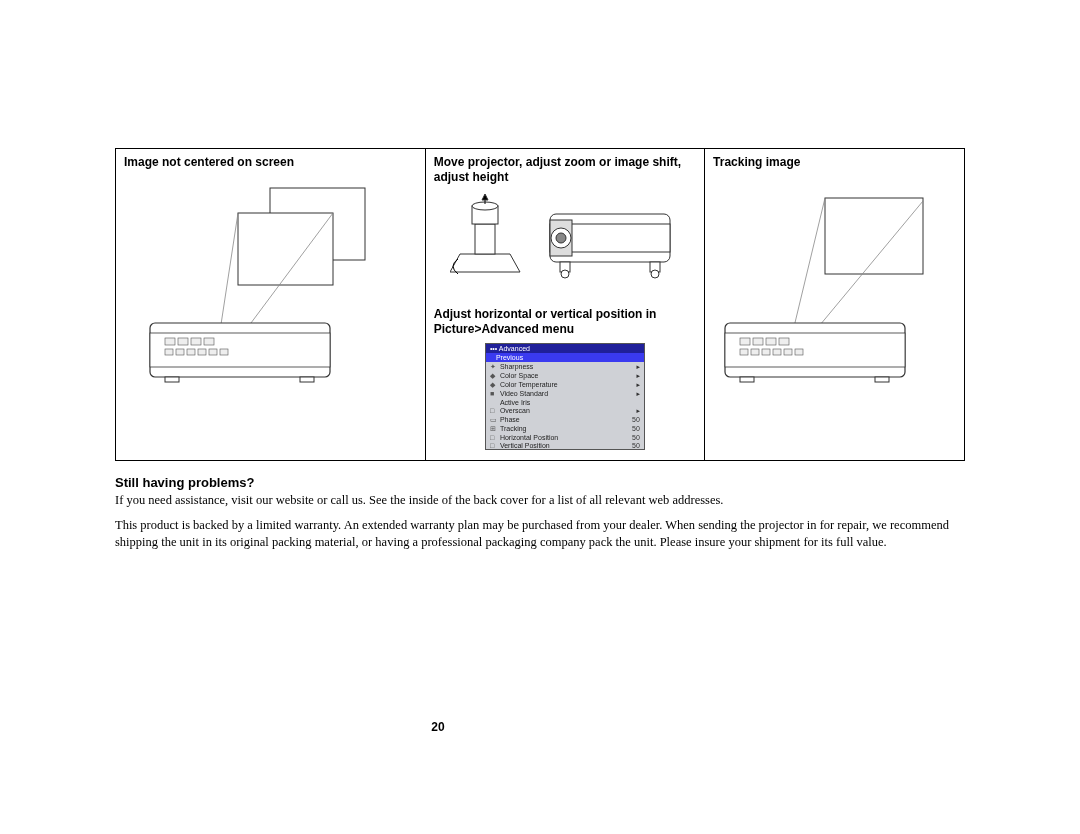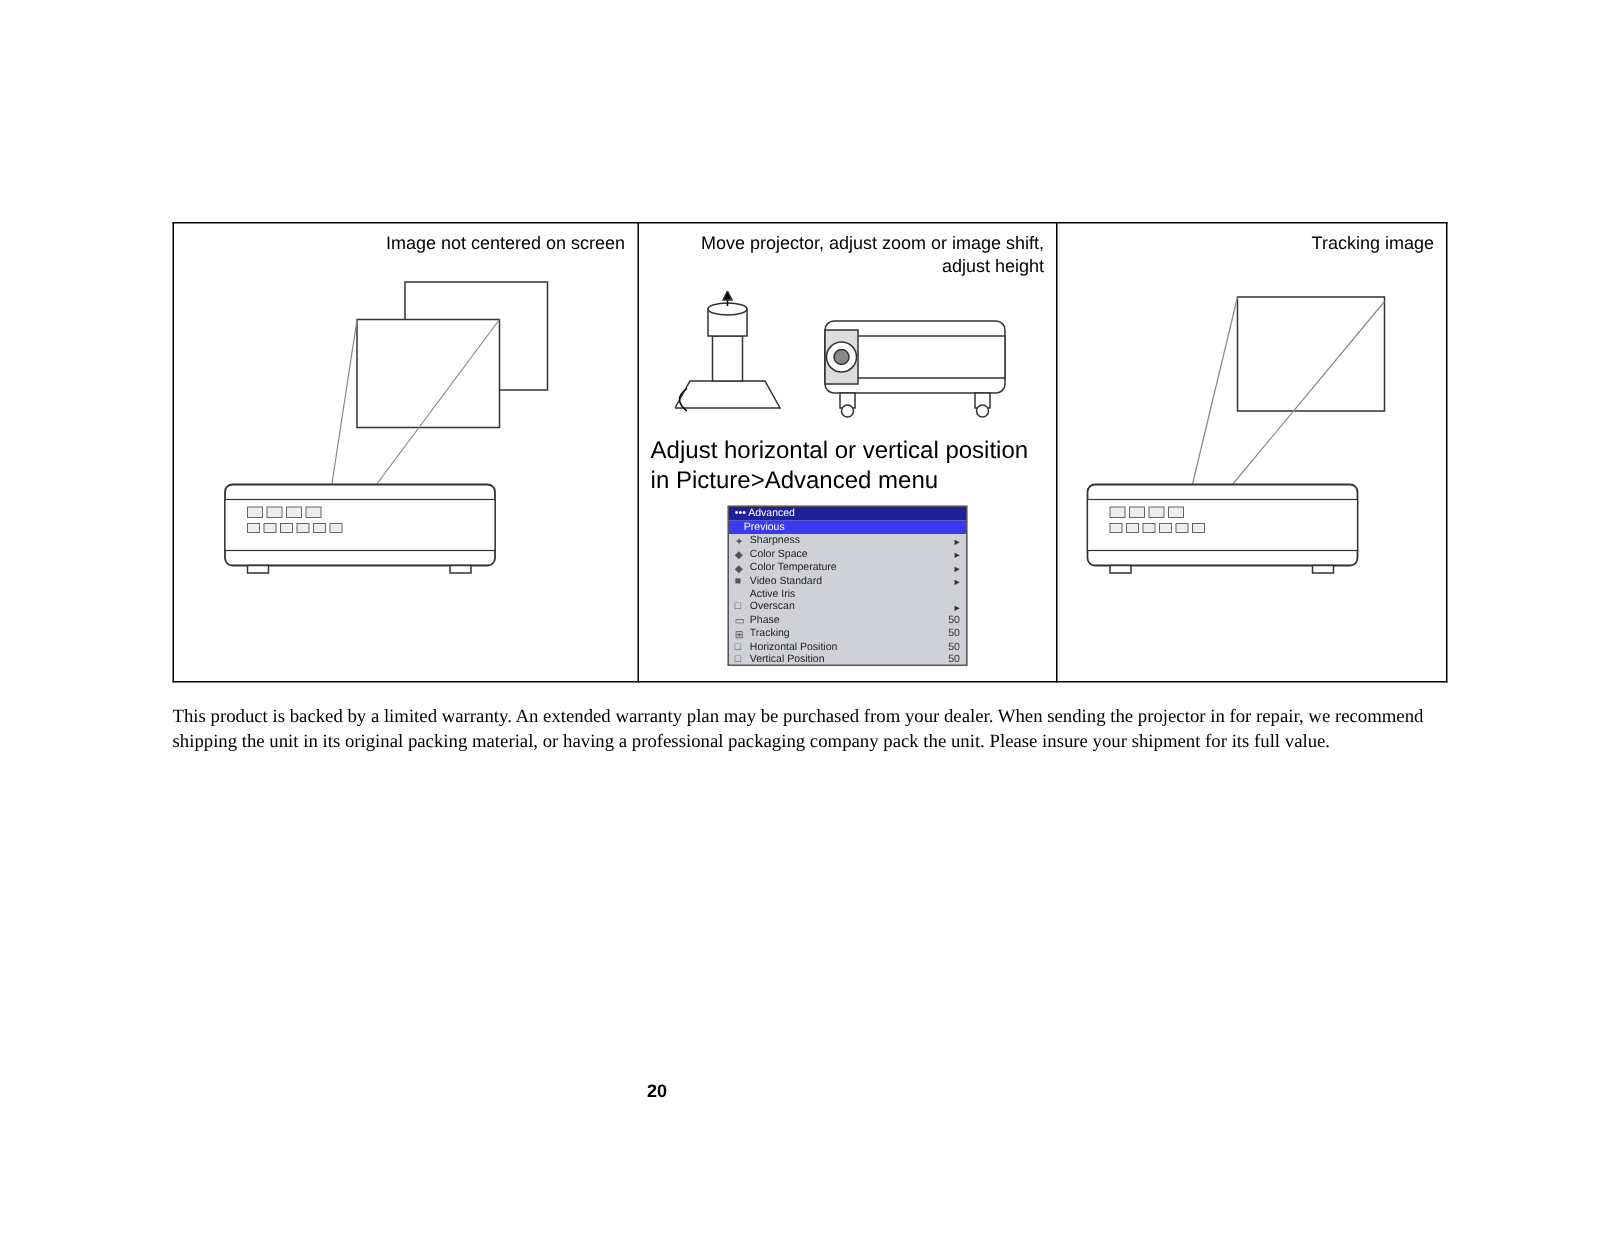--- a/index.html
+++ b/index.html
@@ -25,31 +25,30 @@
   .tri-table td {
     border: 1.2px solid #000;
     vertical-align: top;
     padding: 6px 8px 10px 8px;
   }
   .col1 { width: 310px; }
   .col2 { width: 280px; }
   .col3 { width: 260px; }
   .cell-title {
     font-family: Arial, Helvetica, sans-serif;
-    font-weight: normal;
+    font-weight: bold;
     font-size: 12px;
     line-height: 1.25;
-    text-align: right;
   }
   .cell-subtitle {
     font-family: Arial, Helvetica, sans-serif;
-    font-weight: normal;
-    font-size: 16px;
+    font-weight: bold;
+    font-size: 12px;
     line-height: 1.25;
-    margin-top: 8px;
+    margin-top: 24px;
   }
   .illus-area {
     display: flex;
     justify-content: center;
     align-items: center;
     margin-top: 8px;
   }
   
   .menu-box {
     width: 160px;
@@ -262,18 +261,20 @@
             <rect x="25" y="194" width="14" height="5" fill="#fff" stroke="#333"></rect>
             <rect x="160" y="194" width="14" height="5" fill="#fff" stroke="#333"></rect>
           </svg>
         </div>
       </td>
     </tr>
   </tbody>
     </table>
 
   <div class="body-text">
+    <div class="body-heading">Still having problems?</div>
+    <p class="body-para">If you need assistance, visit our website or call us. See the inside of the back cover for a list of all relevant web addresses.</p>
     <p class="body-para">This product is backed by a limited warranty. An extended warranty plan may be purchased from your dealer. When sending the projector in for repair, we recommend shipping the unit in its original packing material, or having a professional packaging company pack the unit. Please insure your shipment for its full value.</p>
   </div>
 
 </div>
 
 <div class="page-number">20</div>
 
 </body></html>

